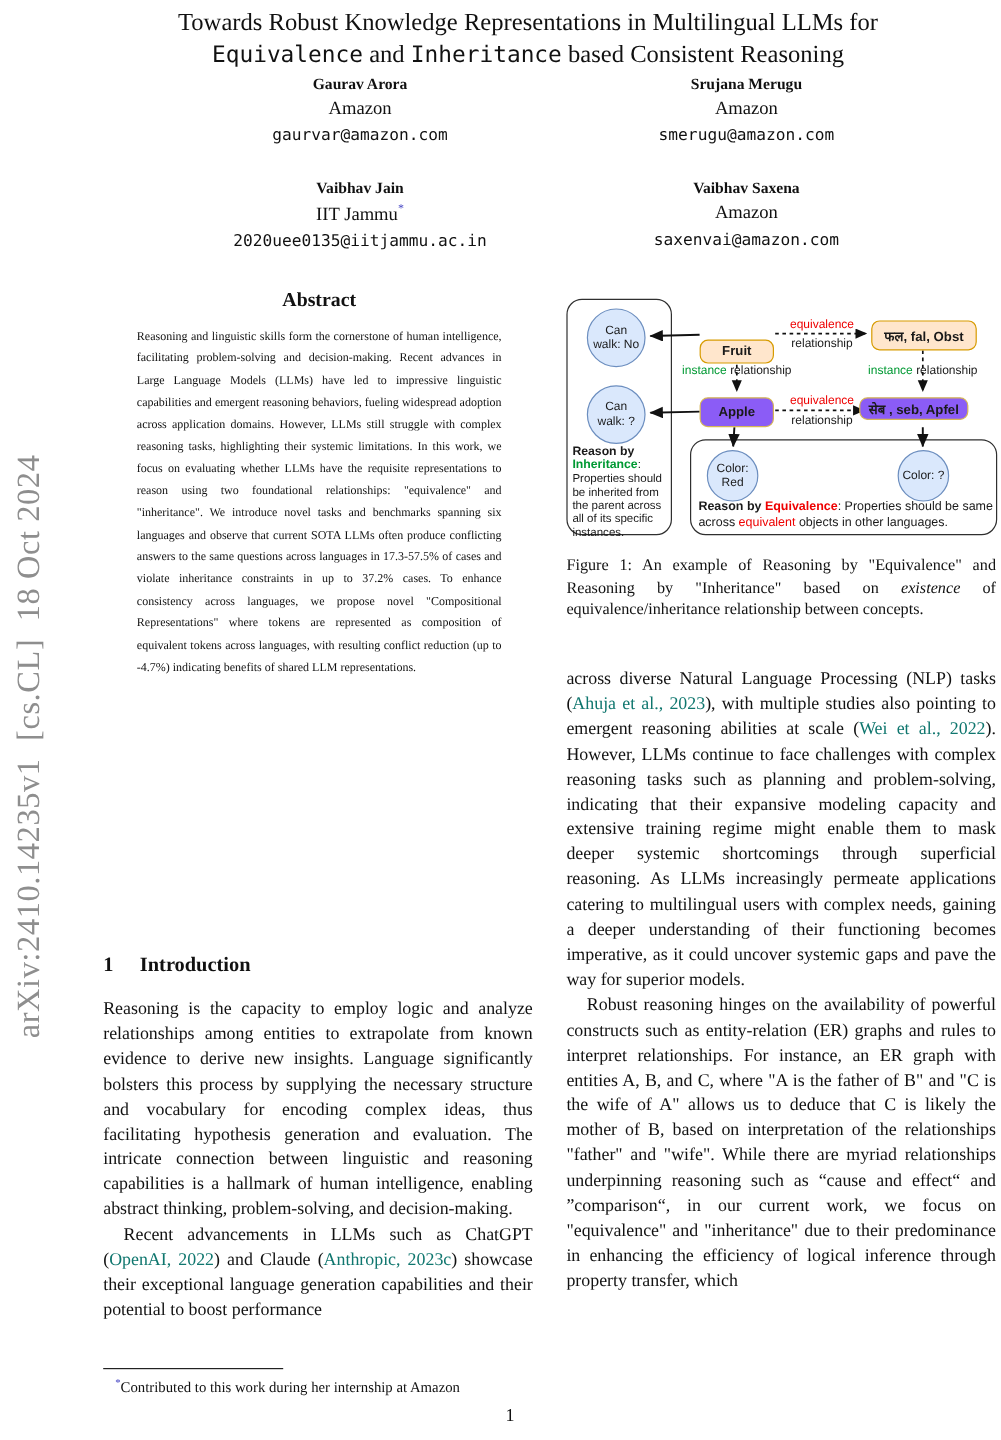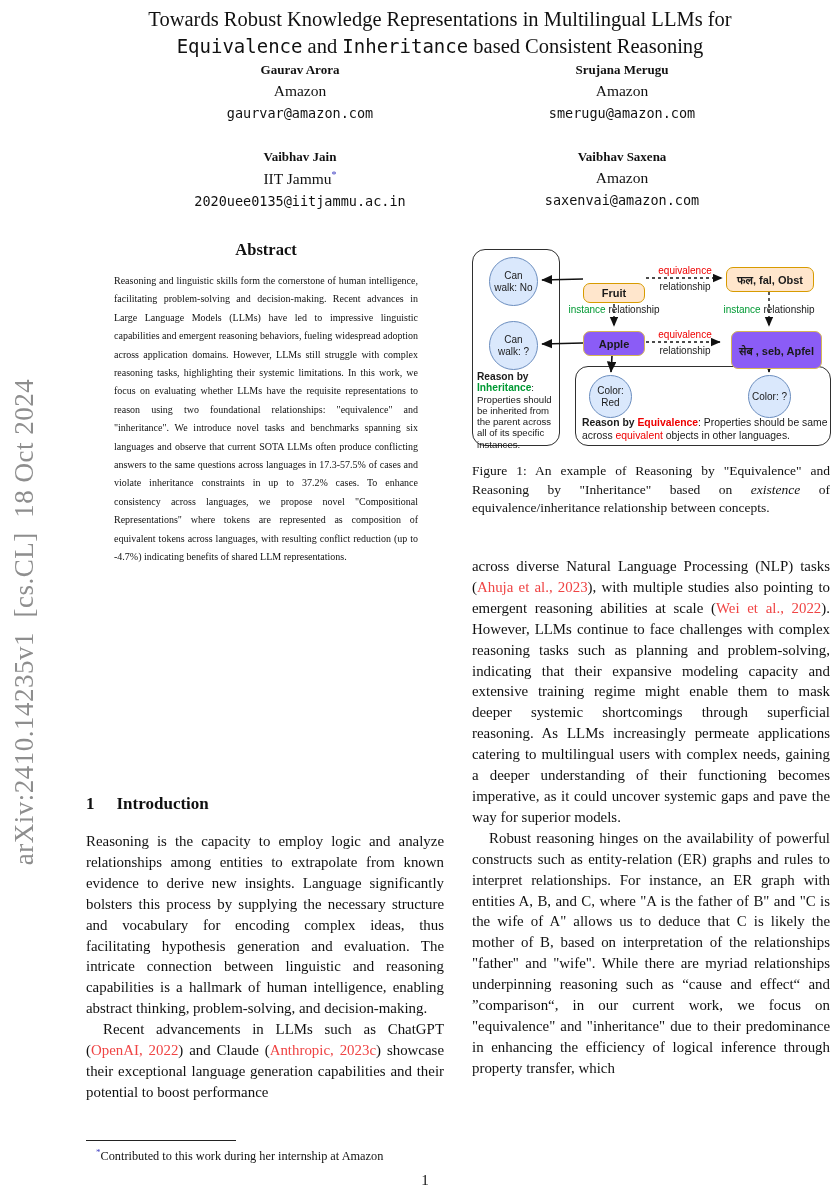--- a/index.html
+++ b/index.html
@@ -27,21 +27,21 @@
               font-weight:bold; font-size:16.5px; }
   .abs-body { position:absolute; top:272px; left:114px; width:304px;
               font-size:10px; line-height:18.4px; text-align:justify; }
   .sec-head { position:absolute; top:794px; left:86px; width:358px;
               font-weight:bold; font-size:17px; }
   .sec-head .num { margin-right:22px; }
   .body-text { font-size:14.9px; line-height:20.9px; text-align:justify; }
   .left-body  { position:absolute; top:831px;  left:86px;  width:358px; }
   .right-body { position:absolute; top:556px;  left:472px; width:358px; }
   .indent { text-indent:17px; }
-  .cite { color:#ef4444; }
+  .cite { color:#0f766e; }
 
   .footnote { position:absolute; top:1140px; left:86px; width:358px; background:#fff; }
   .fn-rule { width:150px; border-top:1.2px solid #222; margin-bottom:4px; }
   .footnote p { font-size:12.3px; line-height:15px; text-align:justify; text-indent:10px; }
   .fn-mark { color:#4343c3; font-size:9px; vertical-align:super; }
 
   .page-num { position:absolute; top:1172px; left:405px; width:40px; text-align:center; font-size:15px; }
 
   
   .figure { position:absolute; left:470px; top:246px; width:362px; height:204px;
@@ -149,21 +149,21 @@
     <div>Color:</div>
       <div>Red</div>
   </div>
   <div class="fcircle" style="left:278px; top:129px; width:43px; height:43px;">
     <div>Color: ?</div>
   </div>
 
   <div class="fnode orange" style="left:113px; top:21px; width:62px; height:20px;margin-top:16px;">Fruit</div>
   <div class="fnode orange" style="left:256px; top:21px; width:88px; height:25px;">फल, fal, Obst</div>
   <div class="fnode yellow" style="left:113px; top:85px; width:62px; height:25px;">Apple</div>
-  <div class="fnode yellow" style="left:261px; top:85px; width:91px; height:38px;">सेब , seb, Apfel</div>
+  <div class="fnode yellow" style="left:246px; top:85px; width:91px; height:19px;">सेब , seb, Apfel</div>
 
   <div class="eq-label" style="left:176px; top:20px;">
     <span class="red">equivalence</span><span class="gap"></span><span>relationship</span>
   </div>
   <div class="eq-label" style="left:176px; top:84px;">
     <span class="red">equivalence</span><span class="gap"></span><span>relationship</span>
   </div>
   <div class="inst-label" style="left:92px; top:58px;">
     <span class="green">instance</span> <span>relationship</span>
   </div>

